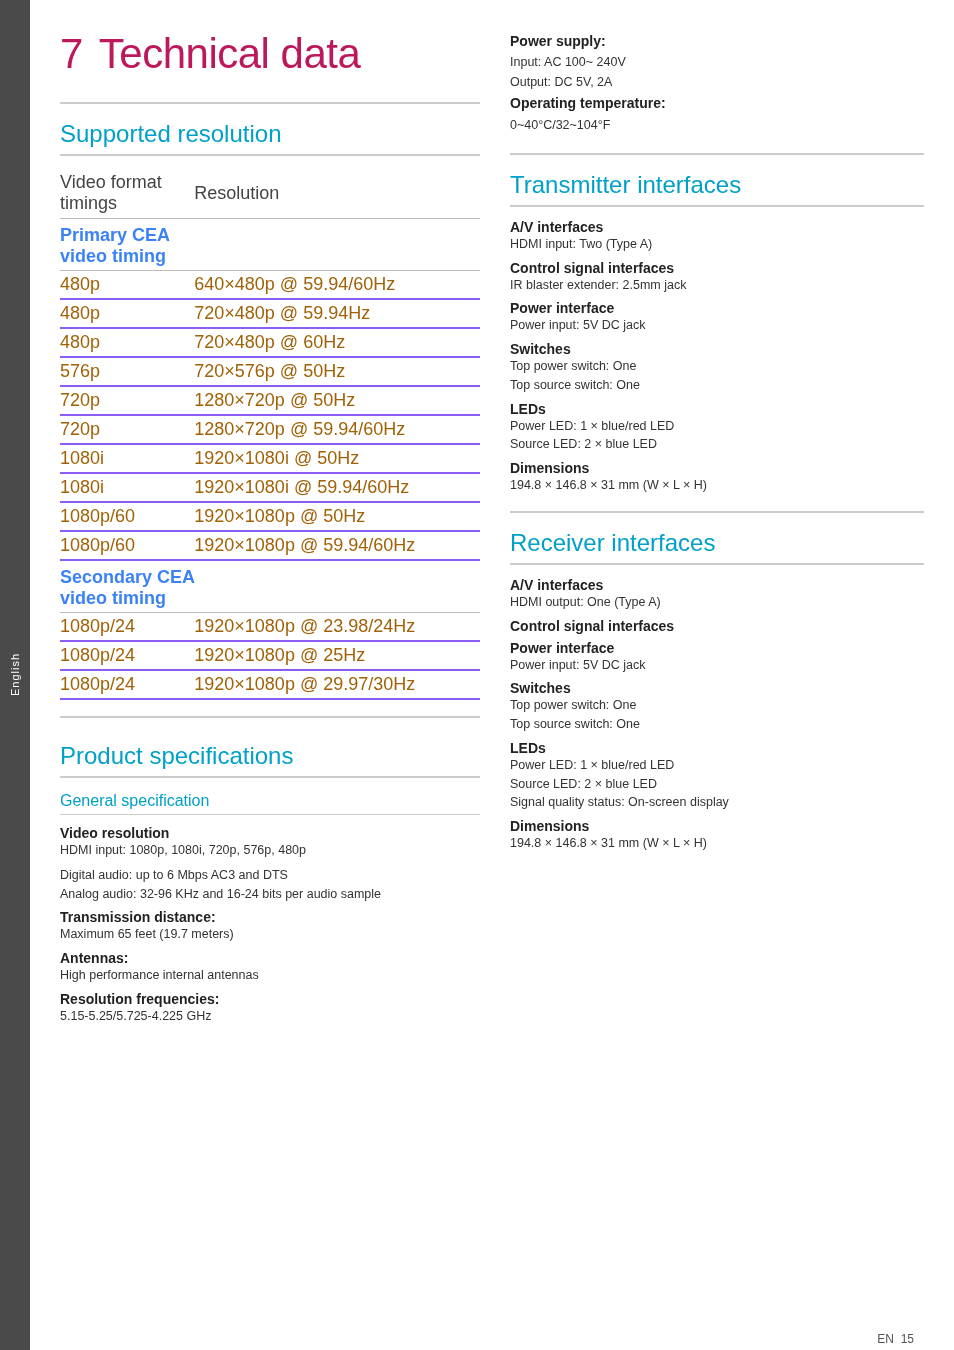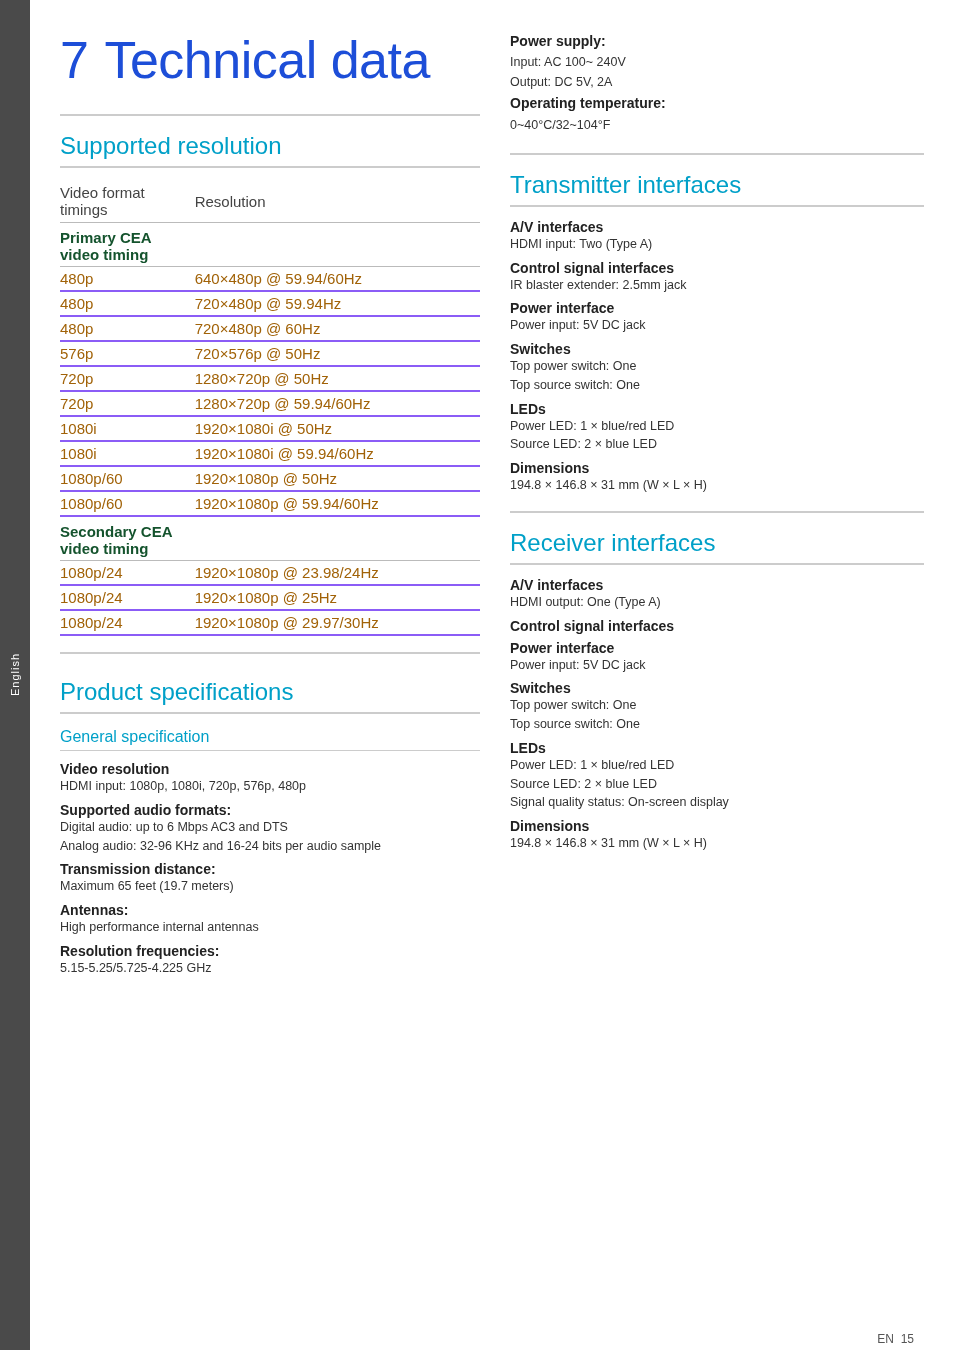--- a/index.html
+++ b/index.html
@@ -39,23 +39,23 @@
       display: flex;
       gap: 30px;
     }
     .left-col {
       flex: 0 0 420px;
     }
     .right-col {
       flex: 1;
     }
     h1.page-title {
-      font-size: 52px;
+      font-size: 42px;
       font-weight: 300;
-      color: #1d4ed8;
+      color: #be185d;
       margin-bottom: 24px;
       letter-spacing: -0.5px;
     }
     h1.page-title span.num {
       margin-right: 16px;
     }
     .section-title {
       font-size: 24px;
       font-weight: 300;
       color: #00a0c8;
@@ -70,41 +70,41 @@
       color: #00a0c8;
       border-bottom: 1px solid #ccc;
       padding-bottom: 4px;
       margin-bottom: 10px;
       margin-top: 14px;
     }
     table.res-table {
       width: 100%;
       border-collapse: collapse;
       margin-bottom: 10px;
-      font-size: 15px;
+      font-size: 18px;
     }
     table.res-table th {
       text-align: left;
       font-weight: normal;
       padding: 4px 4px 4px 0;
       border-bottom: 1px solid #bbb;
       color: #444;
     }
     table.res-table td {
       padding: 3px 4px 3px 0;
       vertical-align: top;
       border-bottom: 2px solid #8b5cf6;
       color: #a16207;
     }
     table.res-table tr.group-header td {
       font-weight: bold;
       border-bottom: 1px solid #bbb;
       padding-top: 6px;
       padding-bottom: 3px;
-      color: #14532d;
+      color: #3b82f6;
     }
     .spec-block {
       margin-bottom: 6px;
     }
     .spec-label {
       font-weight: bold;
       font-size: 14px;
       color: #222;
     }
     .spec-value {
@@ -233,21 +233,20 @@
         <h2 class="section-title">Product specifications</h2>
 
         <h3 class="subsection-title">General specification</h3>
 
         <div class="spec-block">
           <div class="spec-label">Video resolution</div>
           <div class="spec-value">HDMI input: 1080p, 1080i, 720p, 576p, 480p</div>
         </div>
 
         <div class="spec-block">
-          <div class="spec-label">Supported audio formats:</div>
           <div class="spec-value">Digital audio: up to 6 Mbps AC3 and DTS<br>Analog audio: 32-96 KHz and 16-24 bits per audio sample</div>
         </div>
 
         <div class="spec-block">
           <div class="spec-label">Transmission distance:</div>
           <div class="spec-value">Maximum 65 feet (19.7 meters)</div>
         </div>
 
         <div class="spec-block">
           <div class="spec-label">Antennas:</div>

